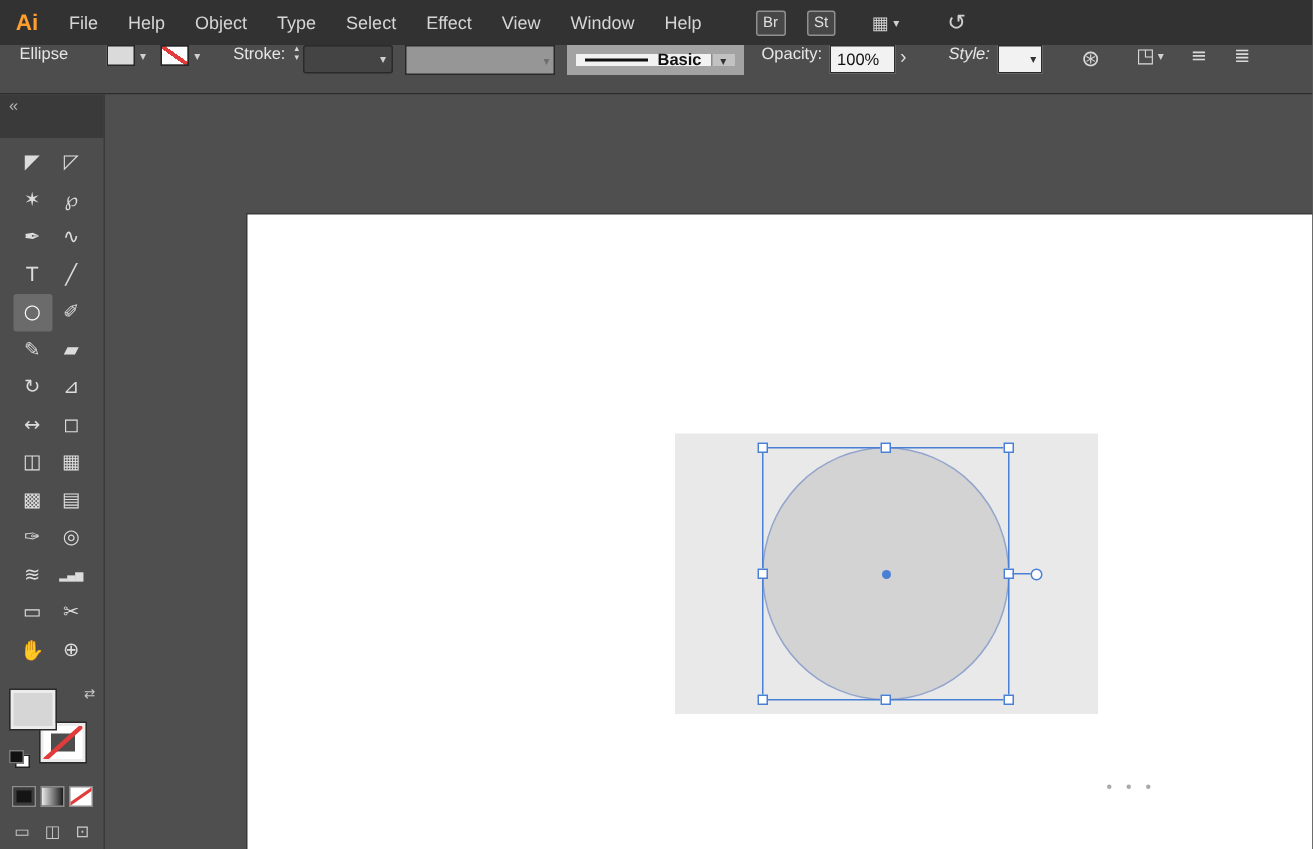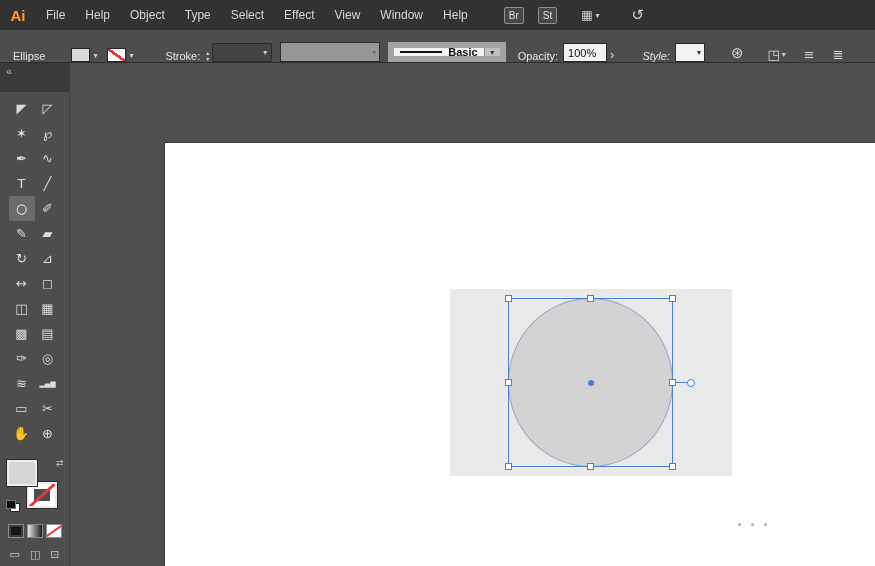--- a/index.html
+++ b/index.html
@@ -12,29 +12,29 @@
   .menu-item{padding:11px 10px;line-height:30px;cursor:default;}
   .mb-btn{border:1px solid #909090;border-radius:2px;font-size:10px;padding:2px 4px;margin-right:14px;
           color:#e0e0e0;background:#474747;}
   .mb-btn.first{margin-left:26px;}
   .ws{display:flex;align-items:center;gap:3px;margin-left:10px;color:#cfcfcf;}
   .ws .grid-glyph{font-size:12px;font-family:"DejaVu Sans",sans-serif;}
   .ws .caret{font-size:8px;}
   .sync{margin-left:32px;font-size:15px;color:#cfcfcf;font-family:"DejaVu Sans",sans-serif;}
 
   
-  .controlbar{height:33px;background:#4d4d4d;border-bottom:1px solid #2e2e2e;display:flex;align-items:flex-end;
+  .controlbar{height:33px;background:#4d4d4d;border-bottom:1px solid #2e2e2e;display:flex;align-items:flex-start;
               padding-left:13px;font-size:11px;color:#e6e6e6;box-sizing:border-box;}
   .ctx-label{margin-right:26px;}
   .swatch-combo{display:flex;align-items:center;gap:3px;margin-right:10px;}
   .swatch{width:19px;height:14px;border:1px solid #262626;box-sizing:border-box;}
   .fill-swatch{background:#dadada;}
   .stroke-swatch{background:linear-gradient(to top right,#fff 43%,#e23b3b 43%,#e23b3b 57%,#fff 57%);}
   .caret{font-size:8px;color:#d0d0d0;font-family:"DejaVu Sans",sans-serif;}
-  .stroke-label{margin-left:22px;margin-right:6px;}
+  .stroke-label{margin-left:12px;margin-right:6px;}
   .stepper{display:flex;flex-direction:column;line-height:6px;font-size:6px;color:#d8d8d8;margin-right:3px;
            font-family:"DejaVu Sans",sans-serif;}
   .weight-combo{width:60px;height:19px;background:#444;border:1px solid #2a2a2a;border-radius:2px;display:flex;
                 align-items:center;justify-content:flex-end;padding:0 4px;box-sizing:border-box;margin-right:8px;}
   .profile-slab{width:100px;height:20px;background:#969696;border:1px solid #2a2a2a;box-sizing:border-box;
                 display:flex;align-items:center;justify-content:flex-end;padding-right:3px;margin-right:8px;}
   .profile-slab .caret{color:#6f6f6f;}
   .brush-combo{height:20px;background:#f2f2f2;border:6px solid #a3a3a3;display:flex;align-items:center;
                box-sizing:border-box;margin-right:12px;}
   .brush-line{width:42px;height:2px;background:#111;margin:0 6px;}

